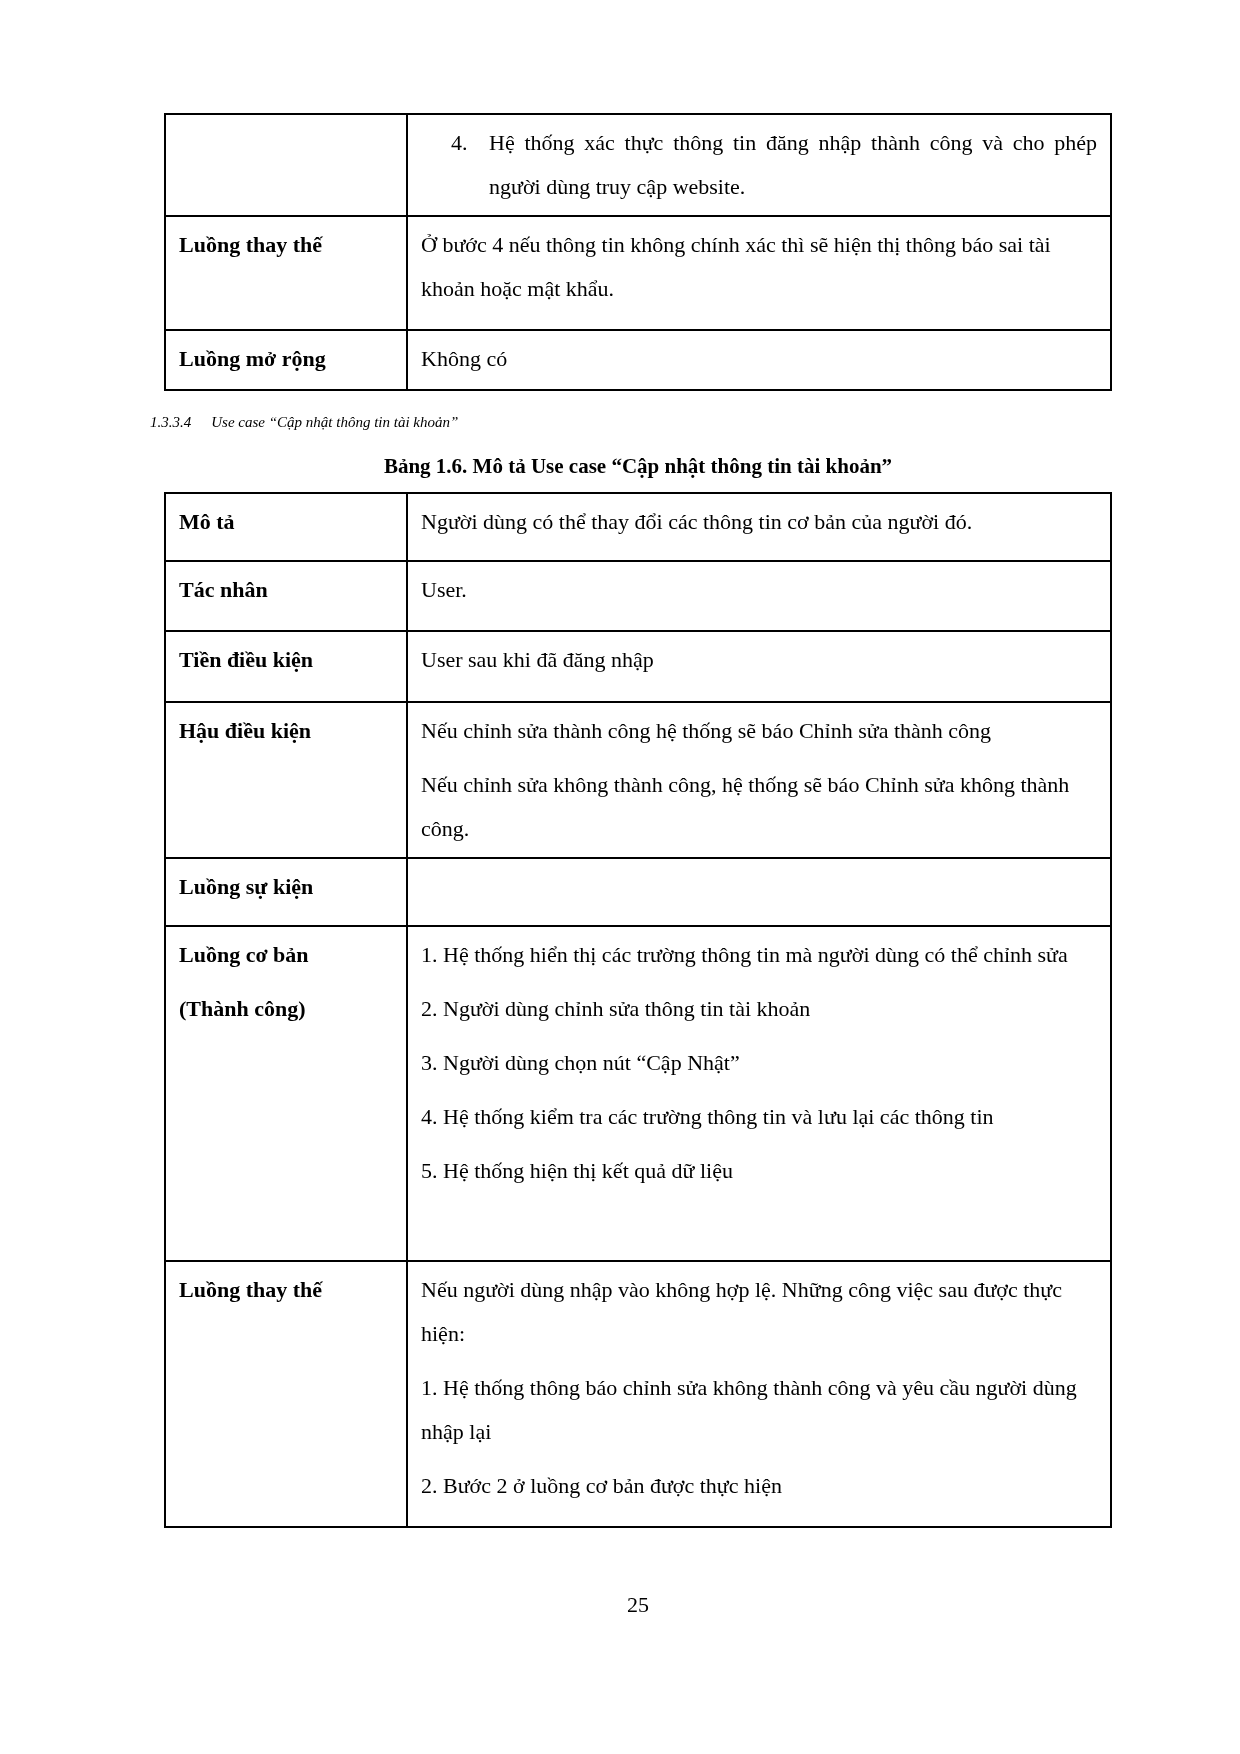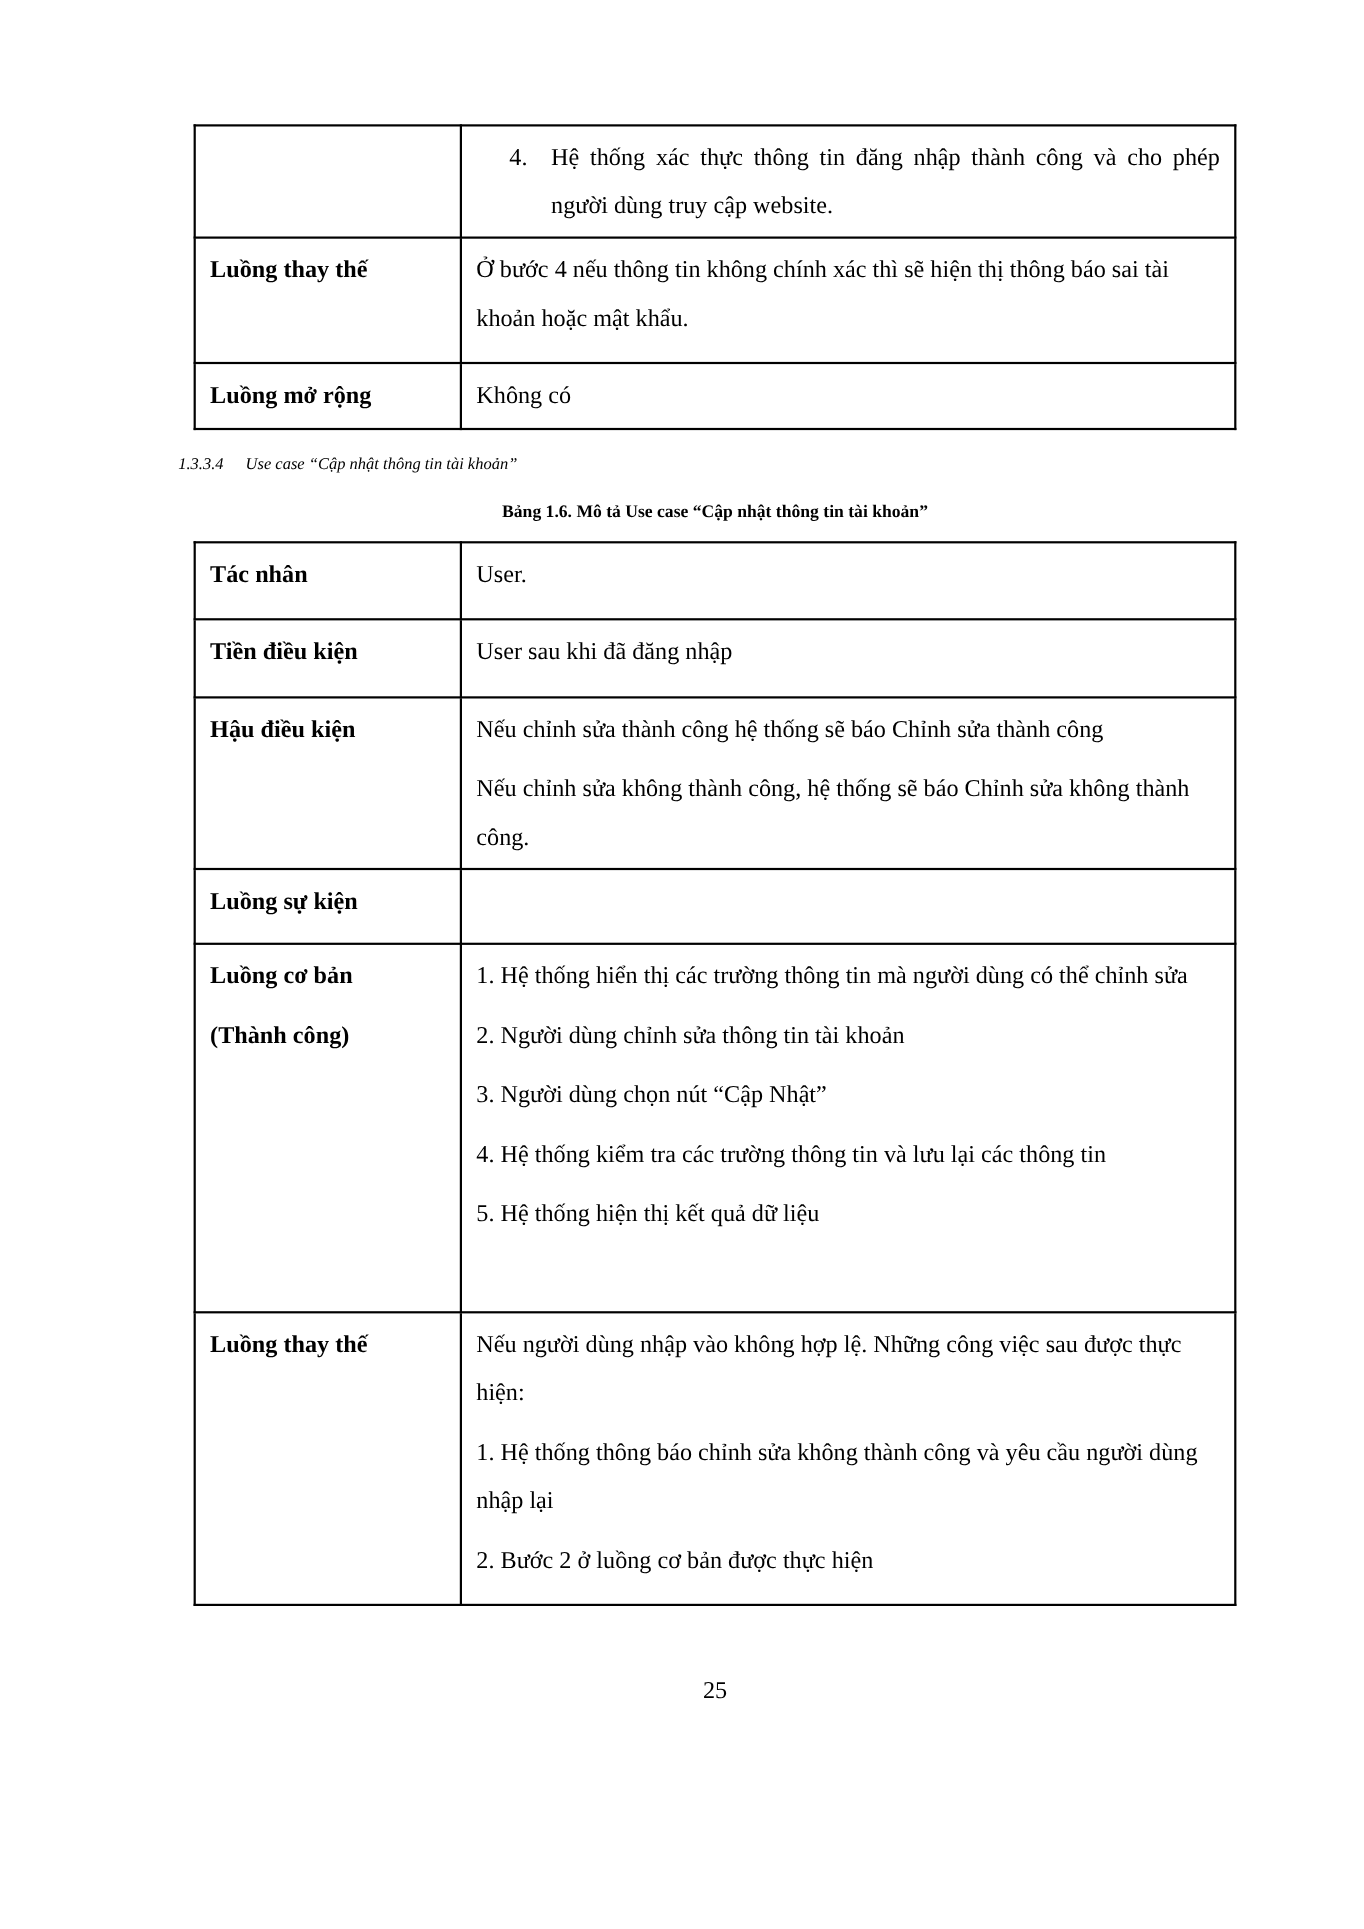--- a/index.html
+++ b/index.html
@@ -6,21 +6,21 @@
   .page {
     position: relative;
     width: 1240px;
     height: 1754px;
     background: #ffffff;
     color: #000000;
     font-family: "Liberation Serif", "DejaVu Serif", serif;
     font-size: 22px;
     overflow: hidden;
   }
-  .content { position: absolute; left: 176px; top: 0; width: 948px; }
+  .content { position: absolute; left: 164px; top: 0; width: 948px; }
   table.uc {
     border-collapse: collapse;
     table-layout: fixed;
     width: 948px;
   }
   table.uc td {
     border: 2px solid #000000;
     vertical-align: top;
     padding: 6px 13px;
     line-height: 44px;
@@ -43,21 +43,21 @@
     font-size: 15px;
     line-height: 30px;
     position: relative;
     left: -14px;
   }
   .section-heading .h-num { margin-right: 20px; }
   .table-caption {
     margin-top: 16px;
     text-align: center;
     font-weight: bold;
-    font-size: 16px;
+    font-size: 21px;
     line-height: 26px;
   }
   .t2 { margin-top: 13px; }
   .page-number {
     margin-top: 64px;
     text-align: center;
     font-size: 22px;
   }
 </style>
 </head>
@@ -90,20 +90,26 @@
       </table>
 
     <div class="section-heading">
       <span class="h-num">1.3.3.4</span><span>Use case “Cập nhật thông tin tài khoản”</span>
     </div>
 
     <div class="table-caption">Bảng 1.6. Mô tả Use case “Cập nhật thông tin tài khoản”</div>
 
     <table class="uc t2">
       <tbody>
+      <tr style="height:68px;">
+        <td class="label-cell">Mô tả</td>
+        <td>
+          <p>Người dùng có thể thay đổi các thông tin cơ bản của người đó.</p>
+        </td>
+      </tr>
       <tr style="height:70px;">
         <td class="label-cell">Tác nhân</td>
         <td>
           <p>User.</p>
         </td>
       </tr>
       <tr style="height:71px;">
         <td class="label-cell">Tiền điều kiện</td>
         <td>
           <p>User sau khi đã đăng nhập</p>

